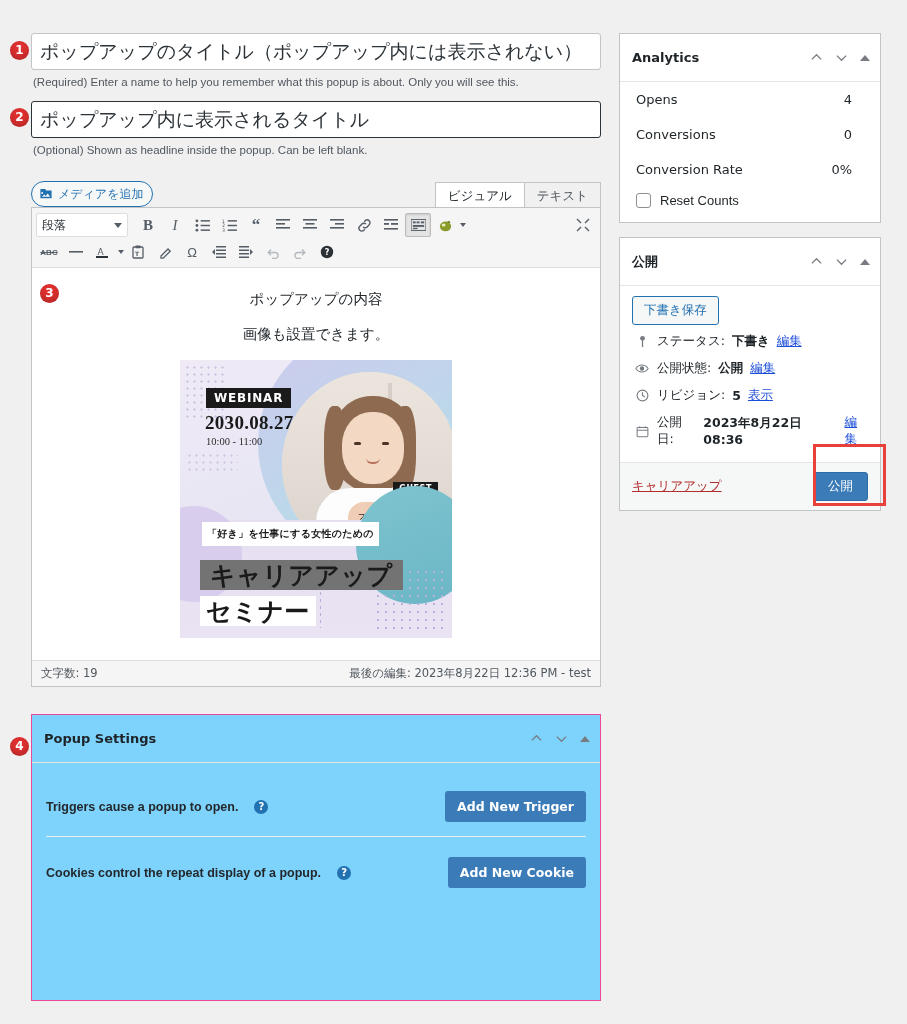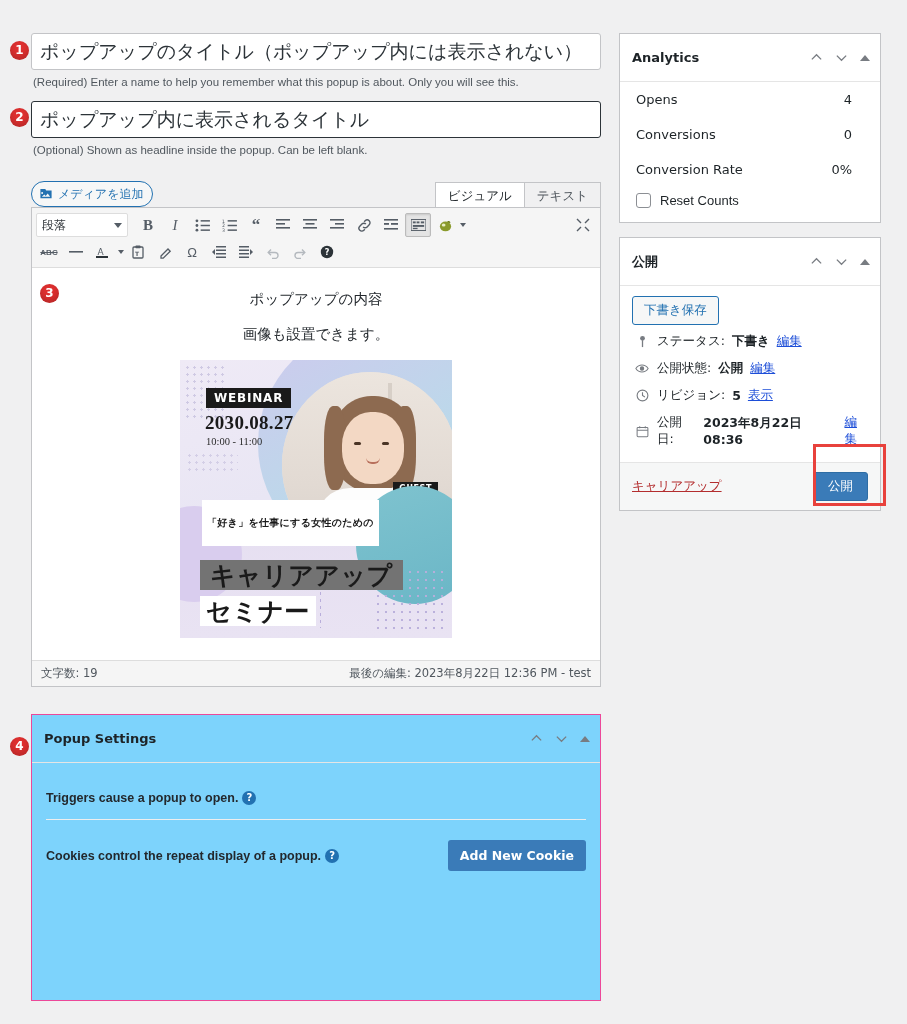--- a/index.html
+++ b/index.html
@@ -153,21 +153,21 @@
     background: linear-gradient(180deg,#e6dff1 0%,#e9e3f3 100%); }
   .fl-teal { position: absolute; right: -22px; bottom: 34px; width: 118px; height: 118px; border-radius: 50%;
     background: linear-gradient(160deg,#7fc3cf 0%,#6ab6c6 100%); }
   .fl-lilac { position: absolute; left: -34px; bottom: 36px; width: 96px; height: 96px; border-radius: 50%; background: #d9cdee; }
   .fl-dots-br { position: absolute; right: 6px; bottom: 6px; width: 72px; height: 64px;
     background-image: radial-gradient(#b9aedb 1.2px, transparent 1.3px); background-size: 8px 8px; opacity:.95; }
   .fl-dash { position: absolute; left: 140px; bottom: 10px; width: 1px; height: 64px;
     background: repeating-linear-gradient(#b9aedb 0 3px, transparent 3px 7px); }
   .fl-sub {
     position: absolute; left: 22px; bottom: 92px; background: #fff; color: #1a1a1a;
-    font-size: 10px; font-weight: bold; padding: 16px 5px; letter-spacing: .3px; margin-top: 45px;
+    font-size: 10px; font-weight: bold; padding: 5px 5px; letter-spacing: .3px; margin-top: 45px;
   }
   .fl-big1 {
     position: absolute; left: 20px; bottom: 48px; background: #737373; color: #1a1a1a;
     font-size: 25px; font-weight: bold; padding: 1px 10px; letter-spacing: .5px; line-height: 1.12;
   }
   .fl-big2 {
     position: absolute; left: 20px; bottom: 12px; background: #fff; color: #1a1a1a;
     font-size: 25px; font-weight: bold; padding: 1px 6px; letter-spacing: .5px; line-height: 1.12;
   }
 
@@ -185,21 +185,21 @@
   .ps-tabs { width: 126px; border-right: 1px solid #e5e5e5; }
   .ps-tab {
     height: 35px; line-height: 35px; padding-left: 14px; font-size: 13.5px; color: #2c3338;
     border-bottom: 1px solid #f0f0f1; cursor: pointer; font-family: "DejaVu Sans", sans-serif;
   }
   .ps-tab.active { background: #32373c; color: #fff; }
   .ps-content { flex: 1; padding: 22px 14px 10px 14px; }
   .ps-row { display: flex; align-items: center; justify-content: space-between; padding: 6px 0 14px 0; }
   .ps-row.divider { border-bottom: 1px solid #eee; }
   .ps-row.second { padding-top: 20px; }
-  .ps-text { font-size: 12.5px; font-weight: bold; color: #23282d; display: flex; align-items: center; gap: 4px; }
+  .ps-text { font-size: 12.5px; font-weight: bold; color: #23282d; display: flex; align-items: center; gap: 16px; }
   .help-icon {
     width: 14px; height: 14px; border-radius: 50%; background: #2271b1; color: #fff;
     font-size: 10px; font-weight: bold; line-height: 14px; text-align: center; cursor: pointer;
     font-family: "DejaVu Sans", sans-serif;
   }
   .btn-primary {
     background: #3a7bb8; color: #fff; font-size: 12.5px; font-weight: bold;
     border: none; border-radius: 3px; padding: 8px 12px; cursor: pointer;
     font-family: "DejaVu Sans", sans-serif;
   }
@@ -508,20 +508,21 @@
           <span class="tri-toggle"></span>
         </span>
       </div>
       <div class="ps-body">
         <div class="ps-content">
           <div class="ps-row divider">
             <span class="ps-text">
               <span>Triggers cause a popup to open.</span>
               <span class="help-icon">?</span>
             </span>
+            <button class="btn-primary">Add New Trigger</button>
           </div>
           <div class="ps-row second">
             <span class="ps-text">
               <span>Cookies control the repeat display of a popup.</span>
               <span class="help-icon">?</span>
             </span>
             <button class="btn-primary">Add New Cookie</button>
           </div>
         </div>
       </div>

